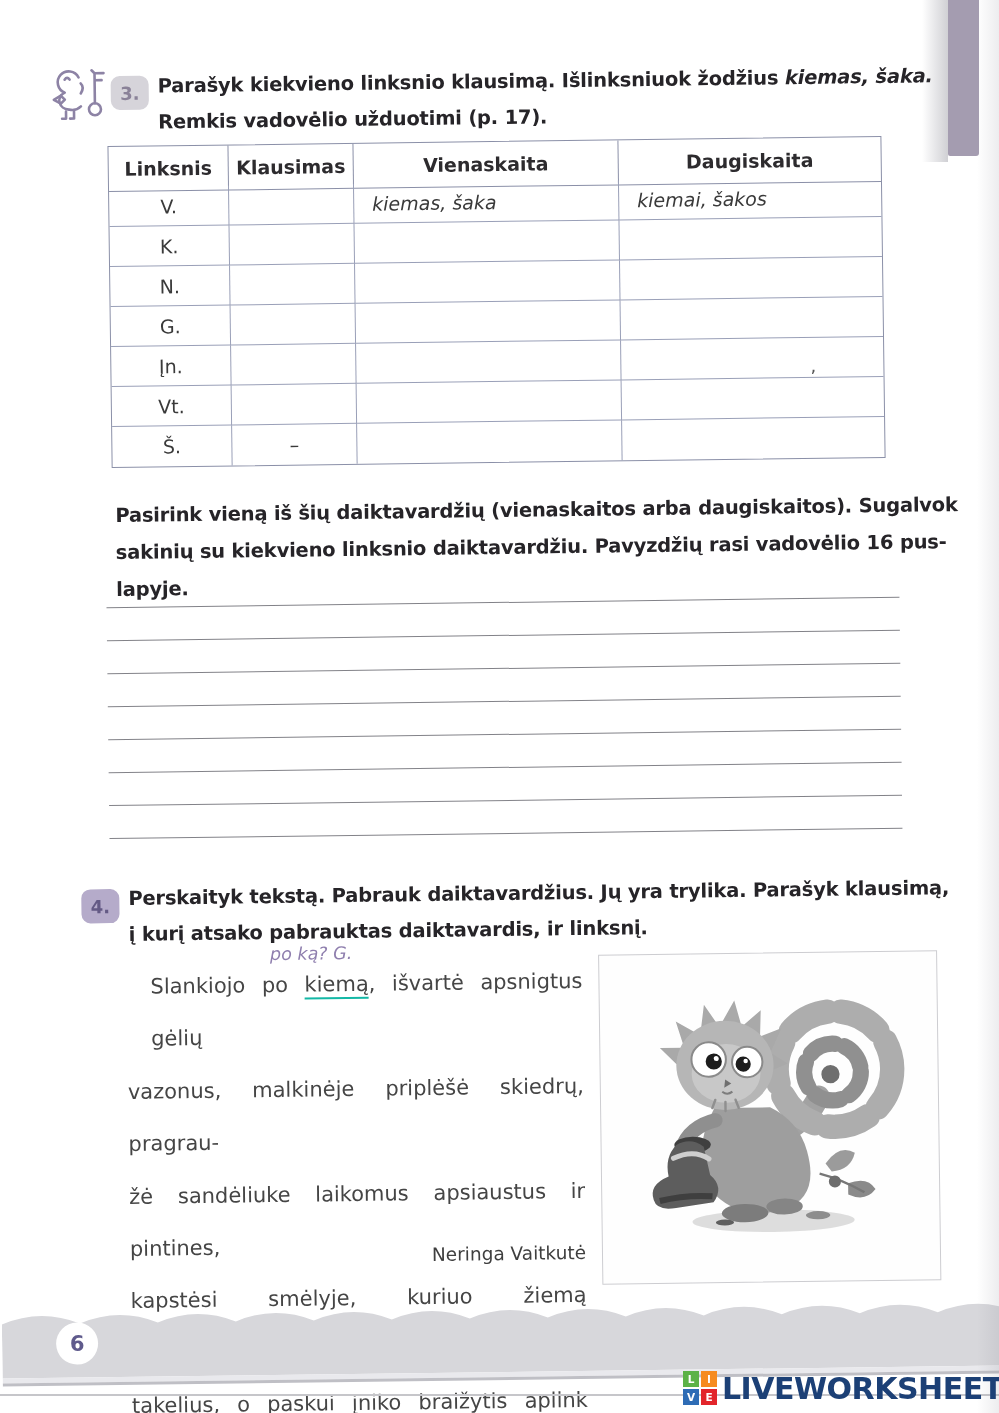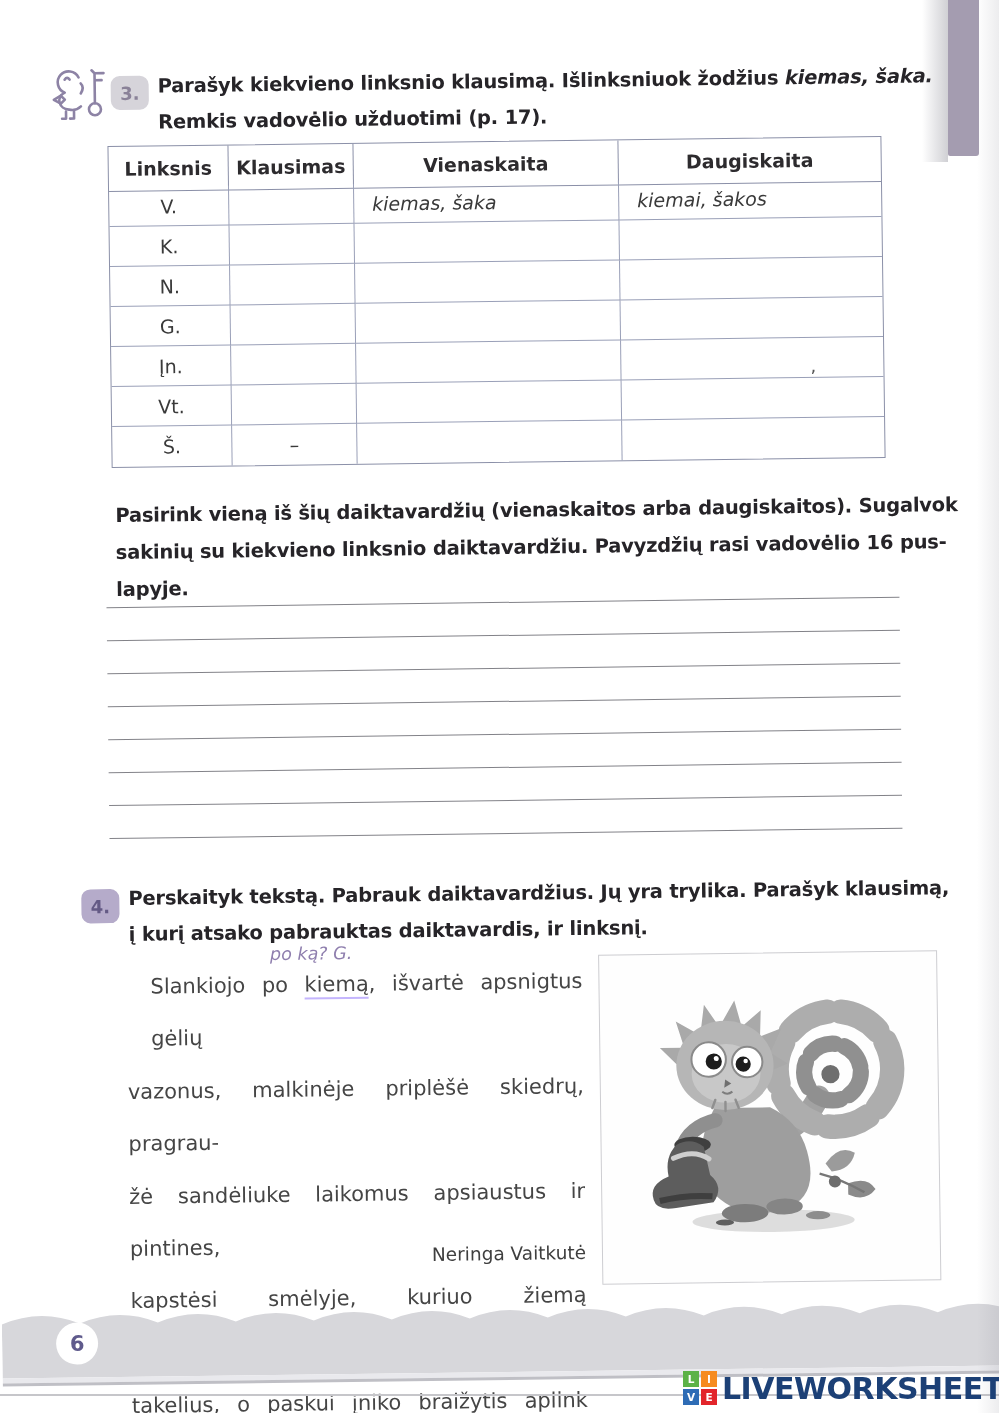--- a/index.html
+++ b/index.html
@@ -49,21 +49,21 @@
   
   .wline{position:absolute;left:108px;width:793px;height:1px;
          border-bottom:1.4px solid #828288;}
 
   
   .annot{position:absolute;left:267px;top:941px;font-size:17.5px;font-style:italic;color:#8f7fae;}
   .passage{position:absolute;left:123px;top:956px;width:456px;
            font-size:21px;line-height:52.4px;color:#454545;}
   .p-line{text-align:justify;text-align-last:justify;}
   .p-first{padding-left:24px;}
-  .ul{border-bottom:2px solid #c4b5fd;padding-bottom:1px;}
+  .ul{border-bottom:2px solid #14b8a6;padding-bottom:1px;}
   .author{position:absolute;left:123px;top:1243px;width:456px;
           text-align:right;font-size:18.5px;color:#3f3f3f;}
 
   
   .pic-frame{position:absolute;left:595px;top:956px;width:337px;height:328px;
              border:1px solid #cdcdd1;background:#fefefe;
              display:flex;align-items:center;justify-content:center;}
 
   
   .band{position:absolute;left:-6px;top:1292px;width:1012px;height:92px;}

